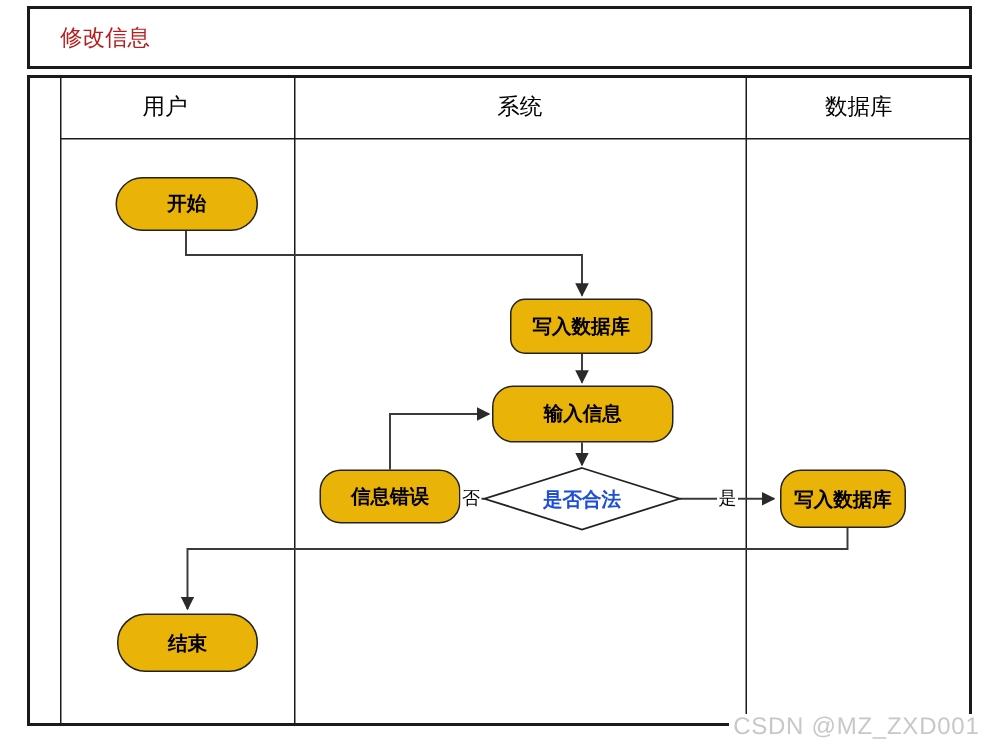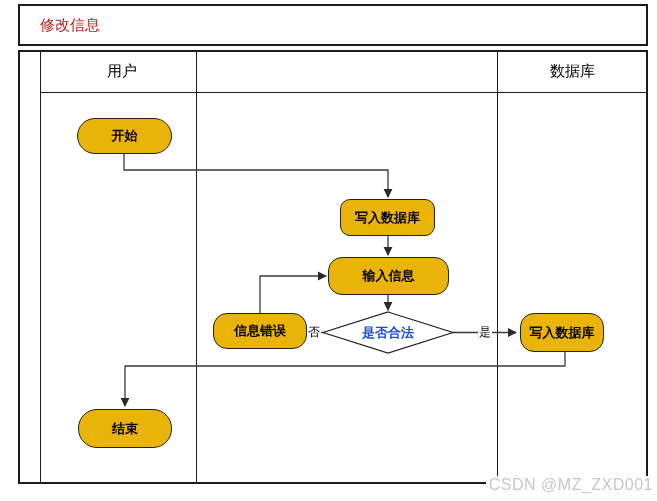--- a/index.html
+++ b/index.html
@@ -22,21 +22,21 @@
   .hline{position:absolute;height:1px;background:#1a1a1a;z-index:1;}
   .v-strip{left:40px;top:50px;height:434px;}
   .v-lane1{left:196px;top:50px;height:434px;}
   .v-lane2{left:497px;top:50px;height:434px;}
   .h-header{left:40px;top:92px;width:608px;}
   .lane-label{
     position:absolute;top:50px;height:42px;z-index:2;
     display:flex;align-items:center;justify-content:center;
     font-size:15px;color:#000;
   }
-  .lane-user{left:44px;width:156px;}
+  .lane-user{left:32px;width:156px;}
   .lane-system{left:196px;width:301px;}
   .lane-database{left:497px;width:151px;}
   
   .node{
     position:absolute;background:#eab308;border:1px solid #222;box-sizing:border-box;
     display:flex;align-items:center;justify-content:center;
     font-size:13px;font-weight:bold;color:#000;z-index:3;
   }
   .n-start {left:77px; top:118px;width:95px; height:36px;border-radius:18px;}
   .n-select{left:340px;top:199px;width:95px; height:37px;border-radius:10px;}
@@ -73,20 +73,23 @@
   </div>
 
   <div class="pool"></div>
   <div class="vline v-strip"></div>
   <div class="vline v-lane1"></div>
   <div class="vline v-lane2"></div>
   <div class="hline h-header"></div>
 
   <div class="lane-label lane-user">
     <span>用户</span>
+  </div>
+  <div class="lane-label lane-system">
+    <span>系统</span>
   </div>
   <div class="lane-label lane-database">
     <span>数据库</span>
   </div>
 
   <svg class="edges" width="657" height="501" viewBox="0 0 657 501">
     <defs>
       <marker id="arrow" viewBox="0 0 10 10" refX="9" refY="5" markerWidth="7" markerHeight="7" orient="auto">
         <path d="M0,0 L10,5 L0,10 Z" fill="#2a2a2a"></path>
       </marker>

